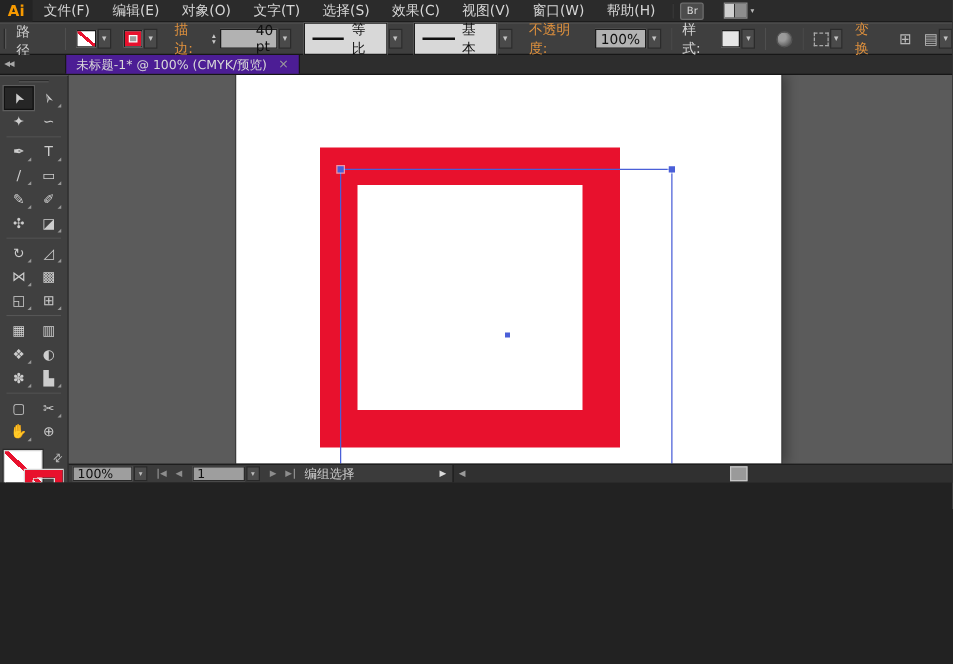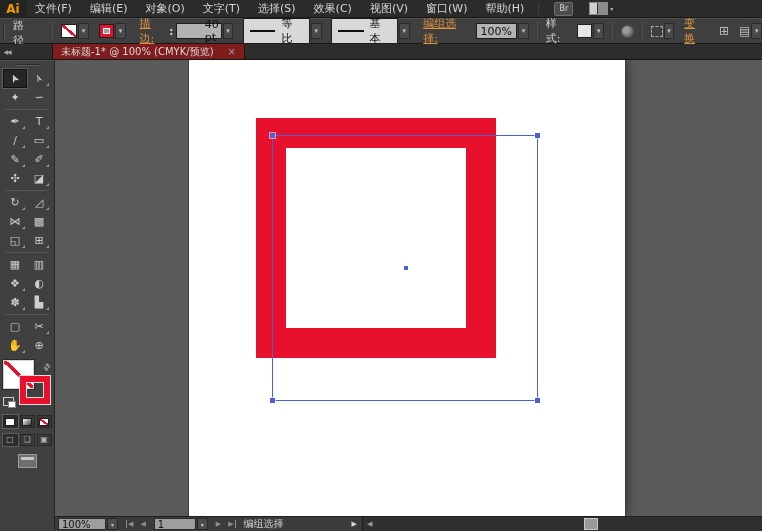--- a/index.html
+++ b/index.html
@@ -1,71 +1,71 @@
 <!DOCTYPE html>
 <html style="--artwork-red: #e8112d; --selection-blue: #4a5fd8; --link-orange: #e0913d; --artboard-white: #ffffff; --pasteboard-gray: #5b5b5b;"><head>
 <meta charset="utf-8">
 <style>
   * { margin:0; padding:0; box-sizing:border-box; }
   html,body { background:#222; }
   .app {
-    position:relative; width:762px; height:531px; overflow:hidden;
+    position:relative; width:762px; height:386px; overflow:hidden;
     background:#404040; color:#d4d4d4;
     font-family:"DejaVu Sans","Liberation Sans",sans-serif; font-size:11px;
     user-select:none;
   }
   
   .menubar { position:absolute; left:0; top:0; right:0; height:18px;
     background:#2b2b2b; border-bottom:1px solid #191919;
     display:flex; align-items:center; }
   .logo { width:26px; height:18px; background:#232323; color:#f79a00;
     font-weight:bold; font-size:12px; display:flex; align-items:center; justify-content:center; }
   .menu-item { padding:0 9px; height:18px; display:flex; align-items:center; color:#d6d6d6; }
   .mb-divider { width:1px; height:12px; background:#181818; border-right:1px solid #3e3e3e; margin:0 5px; }
-  .br-badge { margin-left:10px; min-width:19px; height:14px; padding:0 2px;
+  .br-badge { margin-left:0; min-width:19px; height:14px; padding:0 2px;
     background:#4c4c4c; border:1px solid #6e6e6e; border-radius:2px;
     font-size:8px; color:#ddd; display:flex; align-items:center; justify-content:center; }
   .ws-icon { margin-left:16px; width:19px; height:13px; border:1px solid #8a8a8a;
     background:linear-gradient(to right,#cfcfcf 44%,#2f2f2f 44%,#2f2f2f 48%,#8d8d8d 48%); }
   .ws-caret { font-size:6px; color:#bbb; margin-left:2px; }
   
   .controlbar { position:absolute; left:0; top:18px; right:0; height:26px;
     background:#3f3f3f; border-top:1px solid #4f4f4f; border-bottom:1px solid #171717;
     display:flex; align-items:center; padding-left:3px; }
   .grip { width:2px; height:16px; border-left:1px solid #2a2a2a; border-right:1px solid #565656; margin-right:5px; }
   .ctx-label { margin:4px 10px 0 3px; color:#d0d0d0; }
   .vsep { width:1px; height:18px; background:#2c2c2c; border-right:1px solid #4f4f4f; margin:0 8px; }
   .swatch { width:16px; height:14px; background:#fff; border:1px solid #1e1e1e; position:relative; }
   .swatch.none::after { content:""; position:absolute; inset:0;
     background:linear-gradient(to top right,transparent 44%,var(--artwork-red) 44%,var(--artwork-red) 58%,transparent 58%); }
   .swatch.stroke { box-shadow:inset 0 0 0 3px var(--artwork-red); }
   .swatch.stroke::after { content:""; position:absolute; inset:4px; background:#9d9d9d; }
   .caret-btn { width:11px; height:16px; margin:0 0 0 1px; background:#4a4a4a; border:1px solid #2b2b2b;
     color:#c4c4c4; font-size:7px; display:flex; align-items:center; justify-content:center; }
   .gap6 { width:6px; } .gap10 { width:10px; } .gap14 { width:14px; }
-  .link { color:var(--link-orange); text-decoration:underline; }
+  .link { color:var(--link-orange); }
   .spinner { display:flex; flex-direction:column; line-height:5px; font-size:6px; color:#c9c9c9; margin:0 3px 0 5px; text-align:center; }
   .field { height:16px; background:#b2b2b2; border:1px solid #1d1d1d; color:#101010;
     display:flex; align-items:center; padding:0 4px; }
   .w46 { width:46px;padding-left:28px; } .w42 { width:42px; }
   .well { height:16px; background:#d8d8d8; border:1px solid #1d1d1d; color:#101010;
     display:flex; align-items:center; padding:12px 6px; gap:6px; }
   .well .line { width:26px; height:2px; background:#101010; }
   .cb-icon { color:#b9b9b9; font-size:12px; line-height:1; }
   .circle-icon { width:13px; height:13px; border-radius:50%; border:1px solid #555;
     background:radial-gradient(circle at 35% 35%, #9a9a9a 0 30%, #5f5f5f 75%); }
   .dashed-icon { width:12px; height:11px; border:1px dashed #a9a9a9; }
   .style-swatch { width:16px; height:14px; background:#e6e6e6; border:1px solid #1e1e1e; }
   
   .tabbar { position:absolute; left:0; top:44px; right:0; height:16px;
     background:#2d2d2d; border-bottom:1px solid #161616; display:flex; align-items:stretch; }
   .collapse-btn { width:14px; display:flex; align-items:center; justify-content:center;
     font-size:6px; letter-spacing:-1px; color:#a8a8a8; }
-  .tab { margin-left:38px; background:#7f1d1d; border-left:1px solid #181818; border-right:1px solid #181818;
-    display:flex; align-items:center; gap:14px; padding:0 8px; font-size:10px; color:#d8d8d8; }
+  .tab { margin-left:38px; background:#4c1d95; border-left:1px solid #181818; border-right:1px solid #181818;
+    display:flex; align-items:center; gap:9px; padding:0 8px; font-size:10px; color:#d8d8d8; }
   .tab-close { color:#9c9c9c; font-size:10px; }
   
   .toolbar { position:absolute; left:0; top:60px; bottom:0; width:55px;
     background:#404040; border-right:1px solid #262626; border-top:1px solid #525252; }
   .tool-grip { width:24px; height:2px; margin:3px auto 3px; background:#2c2c2c; border-bottom:1px solid #5b5b5b; }
   .tool-row { display:flex; justify-content:center; }
   .tool { width:24px; height:19px; display:flex; align-items:center; justify-content:center;
     color:#cdcdcd; font-size:11px; position:relative; }
   .tool.active { background:#262626; box-shadow:inset 0 0 0 1px #111, 0 0 0 1px #5d5d5d; }
   .tool.flyout::after { content:""; position:absolute; right:2px; bottom:2px;
@@ -174,21 +174,21 @@
       <span>等比</span>
     </div>
     <div class="caret-btn">▾</div>
     <div class="gap10"></div>
     <div class="well">
       <span class="line"></span>
       <span>基本</span>
     </div>
     <div class="caret-btn">▾</div>
     <div class="gap14"></div>
-    <span class="link">编组选择:</span>
+    <span class="link">不透明度:</span>
     <div class="gap6"></div>
     <div class="field w42">100%</div>
     <div class="caret-btn">▾</div>
     <div class="vsep"></div>
     <span>样式:</span>
     <div class="gap6"></div>
     <div class="style-swatch"></div>
     <div class="caret-btn">▾</div>
     <div class="vsep"></div>
     <div class="circle-icon"></div>

